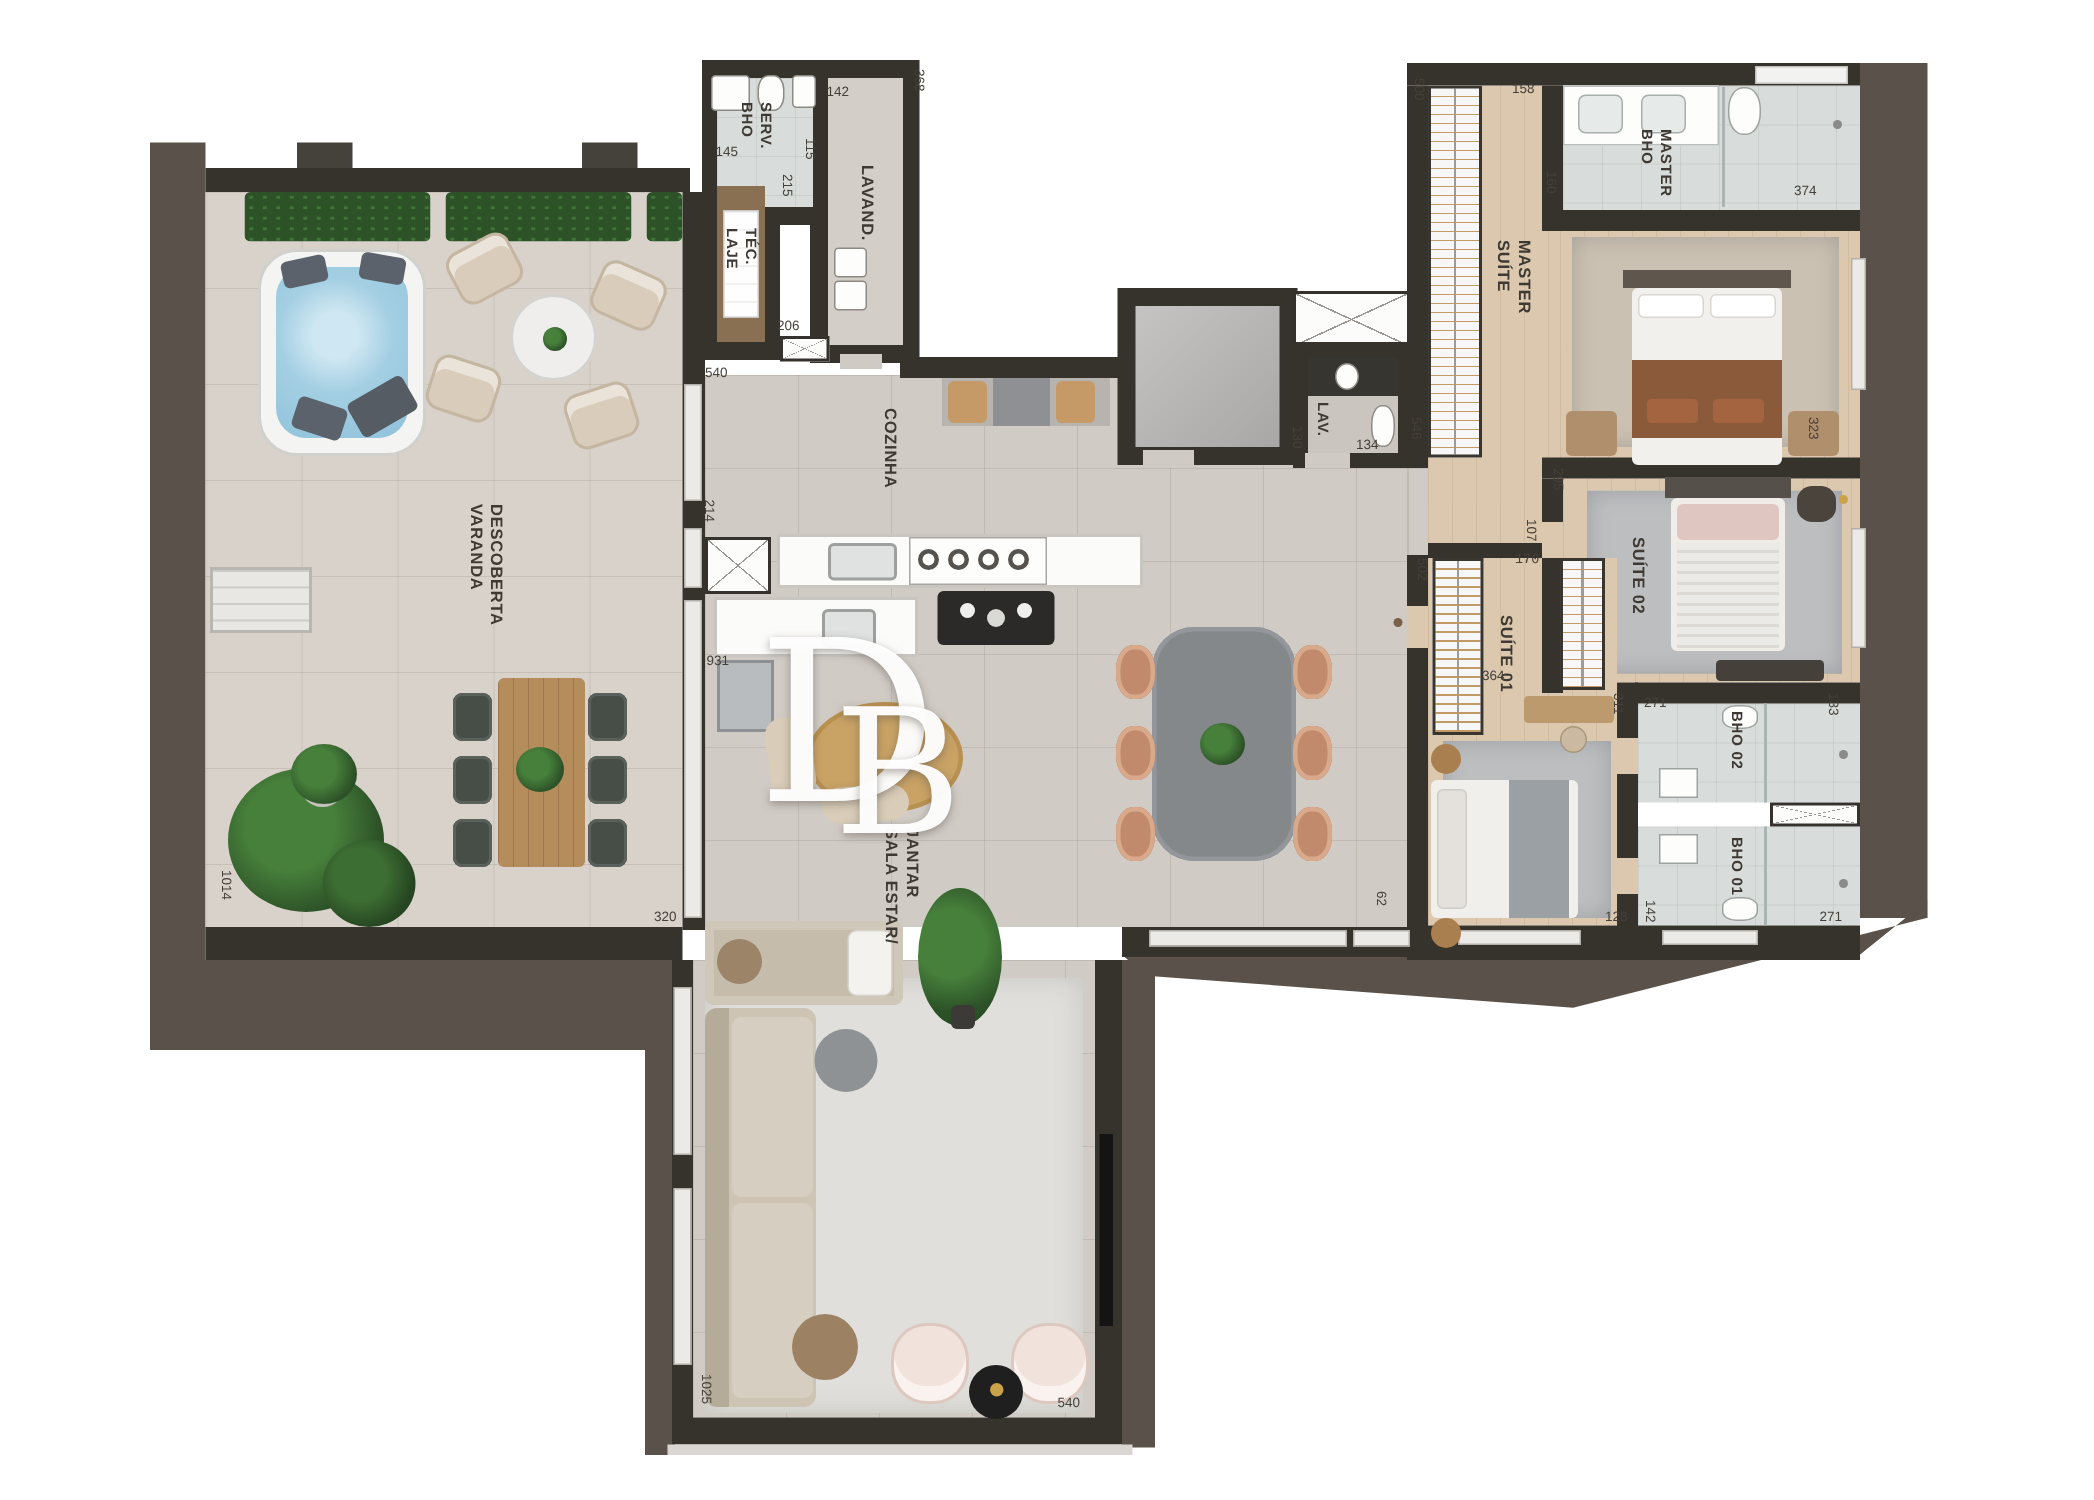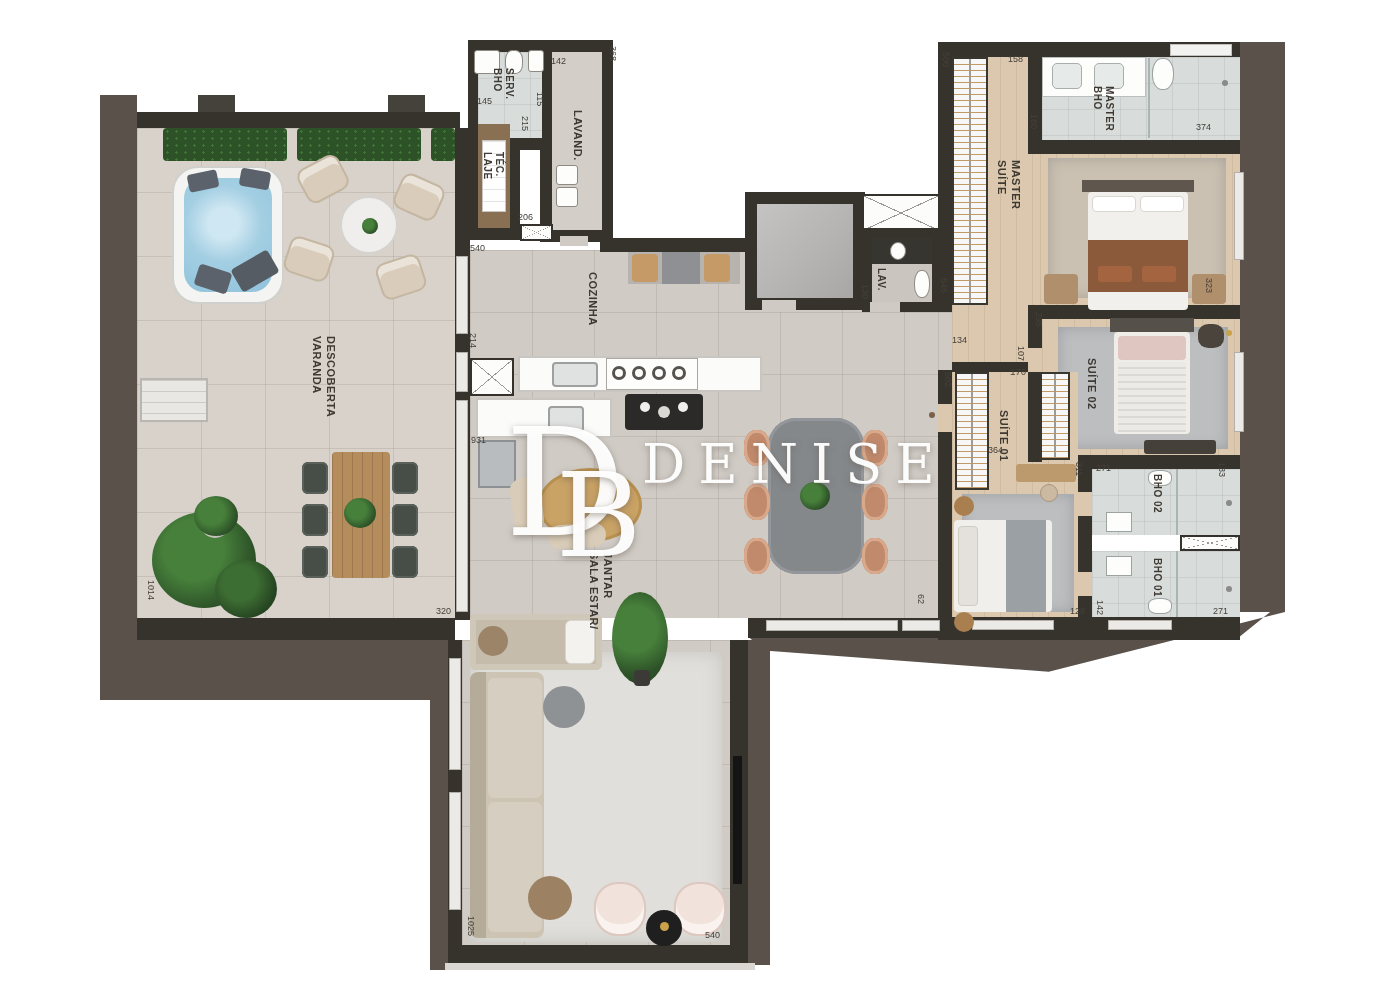--- a/index.html
+++ b/index.html
@@ -308,21 +308,21 @@
   <div class="dim vt" style="left:520px;top:116px;">215</div>
   <div class="dim" style="left:518px;top:212px;">206</div>
   <div class="dim" style="left:470px;top:243px;">540</div>
   <div class="dim vt" style="left:468px;top:333px;">214</div>
   <div class="dim" style="left:471px;top:435px;">931</div>
   <div class="dim" style="left:436px;top:606px;">320</div>
   <div class="dim vt" style="left:146px;top:580px;">1014</div>
   <div class="dim vt" style="left:466px;top:916px;">1025</div>
   <div class="dim" style="left:705px;top:930px;">540</div>
   <div class="dim vt" style="left:860px;top:284px;">130</div>
-  <div class="dim" style="left:952px;top:291px;margin-top:44px;">134</div>
+  <div class="dim" style="left:904px;top:291px;">134</div>
   <div class="dim vt" style="left:916px;top:594px;">62</div>
   <div class="dim vt" style="left:941px;top:52px;">500</div>
   <div class="dim" style="left:1008px;top:54px;">158</div>
   <div class="dim vt" style="left:1029px;top:114px;">160</div>
   <div class="dim" style="left:1196px;top:122px;">374</div>
   <div class="dim vt" style="left:939px;top:278px;">546</div>
   <div class="dim vt" style="left:1204px;top:278px;">323</div>
   <div class="dim vt" style="left:1034px;top:312px;">295</div>
   <div class="dim vt" style="left:1016px;top:346px;">107</div>
   <div class="dim" style="left:1010px;top:368px;font-family:Liberation Mono, monospace;">170</div>
@@ -330,15 +330,14 @@
   <div class="dim" style="left:988px;top:445px;">364</div>
   <div class="dim vt" style="left:1074px;top:462px;">311</div>
   <div class="dim" style="left:1096px;top:463px;">271</div>
   <div class="dim vt" style="left:1217px;top:462px;">133</div>
   <div class="dim" style="left:1070px;top:606px;">128</div>
   <div class="dim vt" style="left:1095px;top:600px;">142</div>
   <div class="dim" style="left:1213px;top:606px;">271</div>
 
   <div class="wm-serif" style="left:505px;top:408px;font-size:150px;line-height:1;">D</div>
   <div class="wm-serif" style="left:556px;top:458px;font-size:116px;line-height:1;">B</div>
-  <div class="wm-serif" style="left:642px;top:438px;font-size:54px;letter-spacing:13px;line-height:1;">DENISE</div>
 
 </div>
 
 </body></html>

